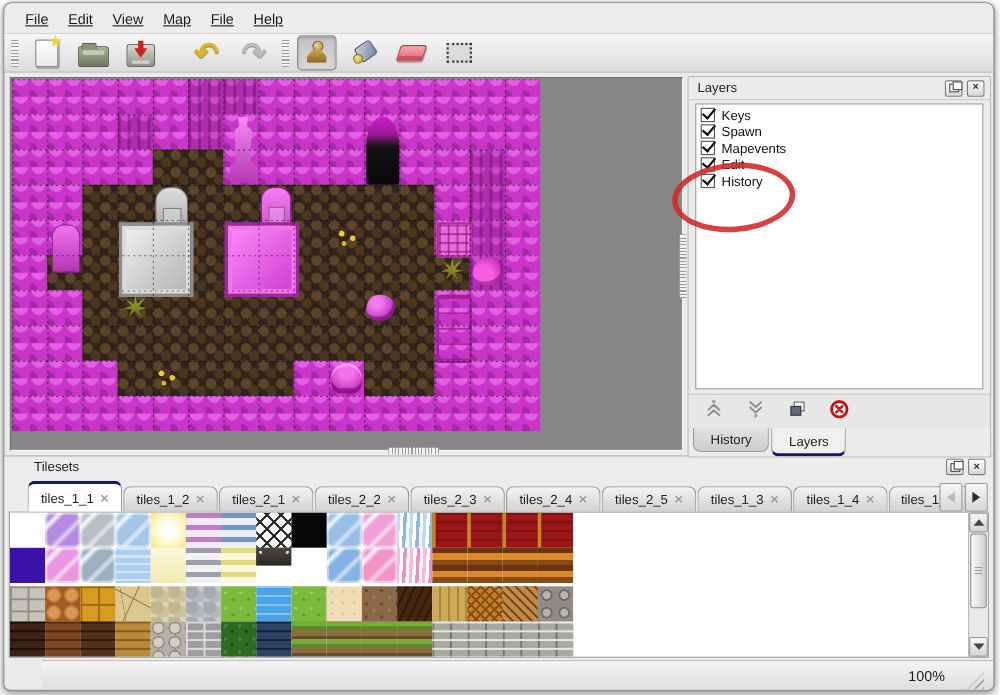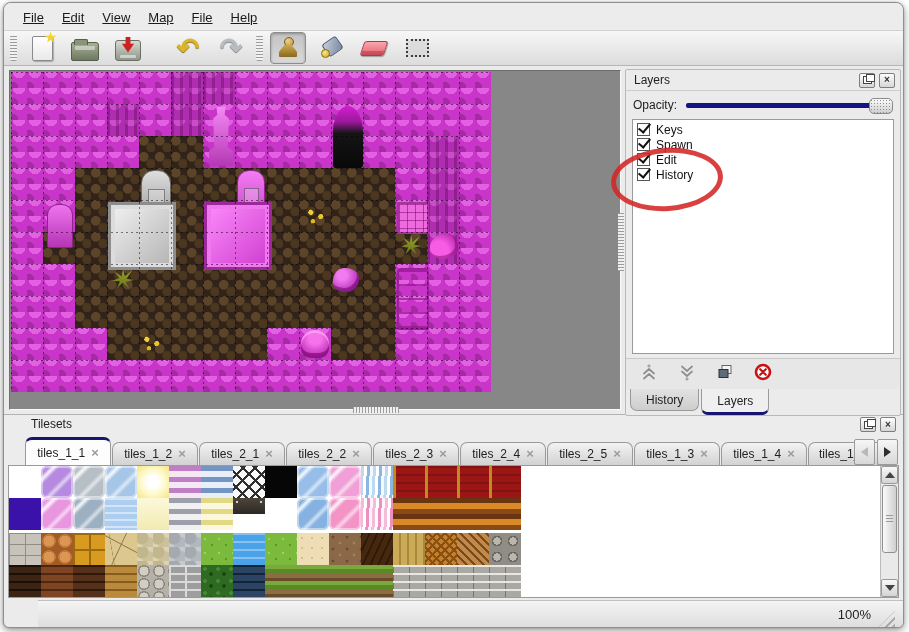--- a/index.html
+++ b/index.html
@@ -169,21 +169,21 @@
   .p-brick-red{background-color:#7e4525;background-image:linear-gradient(#4e270e 2px,transparent 2px);background-size:32px 8px;}
   .p-brick-darker{background-color:#55301a;background-image:linear-gradient(#2e1706 2px,transparent 2px);background-size:32px 8px;}
   .p-brick-gold{background-color:#ba8a3c;background-image:linear-gradient(#885c1c 2px,transparent 2px);background-size:32px 8px;}
   .p-rubble{background-color:#b5b1a8;background-image:radial-gradient(circle at 7px 6px,#d2cec4 42%,#8d897f 43% 54%,transparent 55%);background-size:15px 13px;}
   .p-brick-gray{background-color:#9e9e9e;background-image:linear-gradient(#dadada 2px,transparent 2px),linear-gradient(90deg,#dadada 2px,transparent 2px);background-size:16px 8px;}
   .p-hedge{background-color:#2e6a22;background-image:radial-gradient(circle 1.7px at 4px 4px,#458a32 95%,transparent),radial-gradient(circle 1.7px at 10px 9px,#1a4810 95%,transparent);background-size:13px 12px;}
   .p-brick-blue{background-color:#2c4464;background-image:linear-gradient(#142438 2px,transparent 2px);background-size:32px 8px;}
   .p-crops{background:repeating-linear-gradient(#7aa83c 0 4px,#5a8a26 4px 8px,#8c6c42 8px 13px,#684c2a 13px 16px);}
   .p-brick-gray2{background-color:#aaa8a2;background-image:linear-gradient(#e9e7e1 2px,transparent 2px),linear-gradient(90deg,#76746d 1.5px,transparent 1.5px);background-size:16px 8px;}
   
-  .statusbar{height:26px;display:flex;align-items:center;justify-content:flex-end;gap:8px;padding-right:8px;
+  .statusbar{height:26px;display:flex;align-items:center;justify-content:flex-end;gap:20px;padding-right:8px;
     background:linear-gradient(#f4f4f4,#dedede);border-top:1px solid #c0c0c0;font-size:13px;color:#222;margin-left:34px;}
   .grip{width:16px;height:16px;align-self:flex-end;background:repeating-linear-gradient(135deg,#ababab 0 2px,transparent 2px 5px);clip-path:polygon(100% 0,100% 100%,0 100%);}
   
   .annot{position:absolute;left:611px;top:148px;width:102px;height:53px;border:5px solid rgba(212,38,38,.88);border-radius:50%;transform:rotate(-4deg);pointer-events:none;}
 </style>
 </head>
 <body>
 
 <div class="page">
   <div class="window">
@@ -434,35 +434,32 @@
       <div class="rightdock">
         <div class="dock-title">
           <span class="lbl">Layers</span>
           <span class="winbtn">
               <span class="ic-float"></span>
             </span>
           <span class="winbtn">
               <span>×</span>
             </span>
         </div>
-        <div class="opacity-row">
-          <span class="lbl">Opacity:</span>
-          <span class="slider">
-            <span class="fill"></span>
-            <span class="handle"></span>
-          </span>
-        </div>
         <div class="layerlist" id="layerlist">
             <div class="lrow">
               <span class="cb on"></span>
               <span>Keys</span>
             </div>
             <div class="lrow">
               <span class="cb on"></span>
               <span>Spawn</span>
+            </div>
+            <div class="lrow">
+              <span class="cb on"></span>
+              <span>Mapevents</span>
             </div>
             <div class="lrow">
               <span class="cb on"></span>
               <span>Edit</span>
             </div>
             <div class="lrow">
               <span class="cb on"></span>
               <span>History</span>
             </div>
           </div>

